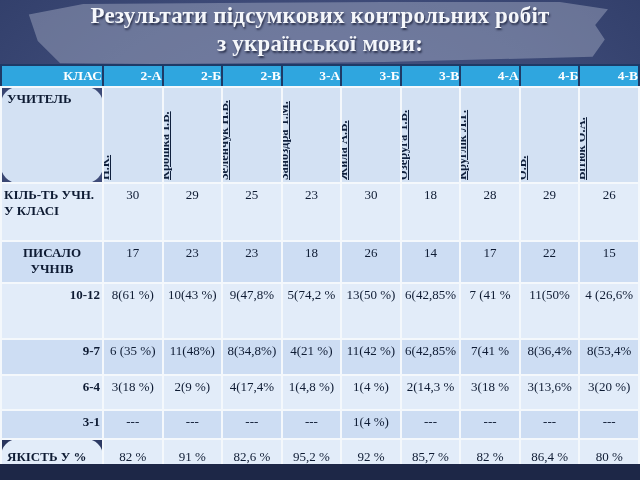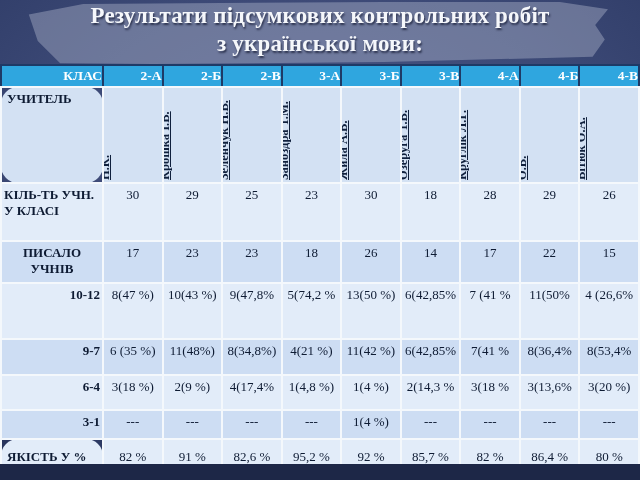--- a/index.html
+++ b/index.html
@@ -149,21 +149,21 @@
         <td>18</td>
         <td>26</td>
         <td>14</td>
         <td>17</td>
         <td>22</td>
         <td>15</td>
       </tr>
 
       <tr class="stripe-a r-1012">
         <td class="lbl lbl-right">10-12</td>
-        <td>8(47 %)</td>
+        <td>8(61 %)</td>
         <td>10(43 %)</td>
         <td>9(47,8%</td>
         <td>5(74,2 %</td>
         <td>13(50 %)</td>
         <td>6(42,85%</td>
         <td>7 (41 %</td>
         <td>11(50%</td>
         <td>4 (26,6%</td>
       </tr>
 

